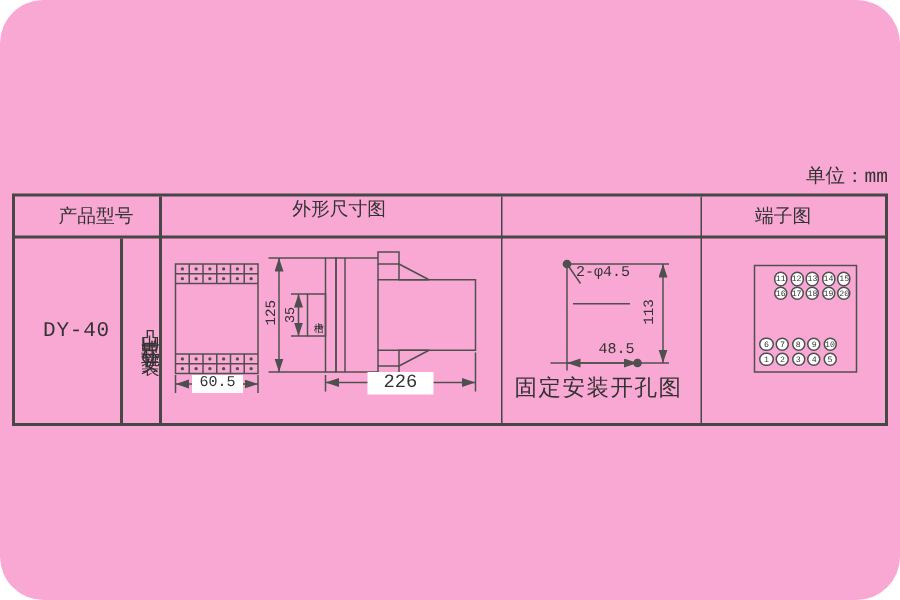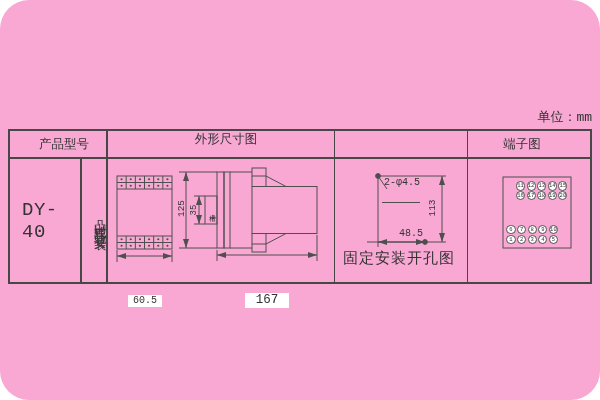--- a/index.html
+++ b/index.html
@@ -6,28 +6,28 @@
   .page{position:relative;width:600px;height:400px;background:#f9a8d4;overflow:hidden;
         font-family:Liberation Mono, monospace;color:#333;border-radius:29px;}
   .unit-label{position:absolute;left:470px;top:108px;width:122px;text-align:right;
               font-size:13px;color:#333;}
   .table-frame{position:absolute;left:8px;top:129px;width:584px;height:155px;
                border:2px solid #474747;box-sizing:border-box;}
   .sep{position:absolute;background:#474747;}
   .cell{position:absolute;display:flex;align-items:center;justify-content:center;
         box-sizing:border-box;padding-left:12px;}
   .hdr{font-size:12.5px;color:#333;}
-  .model{font-size:19px;letter-spacing:0.5px;}
+  .model{font-size:14px;letter-spacing:0.5px;}
   .vtext{writing-mode:vertical-rl;text-orientation:upright;font-size:12.5px;
          letter-spacing:3px;line-height:1;}
   .overlay{position:absolute;left:0;top:0;pointer-events:none;}
   .dim{position:absolute;font-size:10px;text-align:center;color:#333;line-height:1.2;}
   .rot{transform:rotate(-90deg);transform-origin:center;display:flex;
        align-items:center;justify-content:center;}
-  .whitebg{background:#ffffff;margin-top:45px;}
+  .whitebg{background:#ffffff;}
   .underl{border-bottom:1px solid #4f4f4f;padding-bottom:13px;text-align:right;}
   .slot-label{position:absolute;writing-mode:vertical-rl;text-orientation:upright;
               font-size:6.5px;letter-spacing:1px;display:flex;align-items:center;
               justify-content:center;color:#333;}
   .caption{position:absolute;font-size:15px;text-align:center;color:#333;letter-spacing:1px;}
   .tcircle{position:absolute;width:9.2px;height:9.2px;border:1px solid #4f4f4f;
            border-radius:50%;box-sizing:border-box;display:flex;align-items:center;
            justify-content:center;font-size:5.5px;color:#333;background:#fff;}
 </style>
 </head>
@@ -149,21 +149,21 @@
       </g>
 
       <rect x="503" y="177" width="68" height="71"></rect>
     </g>
   </svg>
 
   <div class="dim whitebg" style="left:128px;top:250px;width:34px;">60.5</div>
   <div class="dim rot" style="left:165px;top:203px;width:32px;height:11px;font-size:9.5px;">125</div>
   <div class="dim rot" style="left:181px;top:204.5px;width:26px;height:10px;font-size:9px;">35</div>
   <div class="slot-label" style="left:205.5px;top:197px;width:11px;height:26px;">卡槽</div>
-  <div class="dim whitebg" style="left:245px;top:247.5px;width:44px;font-size:12.5px;">167</div>
+  <div class="dim whitebg" style="left:245px;top:247.5px;width:44px;font-size:12.5px;">226</div>
 
   <div class="dim underl" style="left:382px;top:177px;width:38px;">2-φ4.5</div>
   <div class="dim rot" style="left:420px;top:203px;width:26px;height:10px;font-size:9.5px;">113</div>
   <div class="dim" style="left:395px;top:228px;width:32px;">48.5</div>
 
   <div class="caption" style="left:333px;top:249px;width:132px;">固定安装开孔图</div>
 
 <span class="tcircle" style="left: 515.9px; top: 181.4px;">11</span>
     <span class="tcircle" style="left: 526.5px; top: 181.4px;">12</span>
     <span class="tcircle" style="left: 537.1px; top: 181.4px;">13</span>

